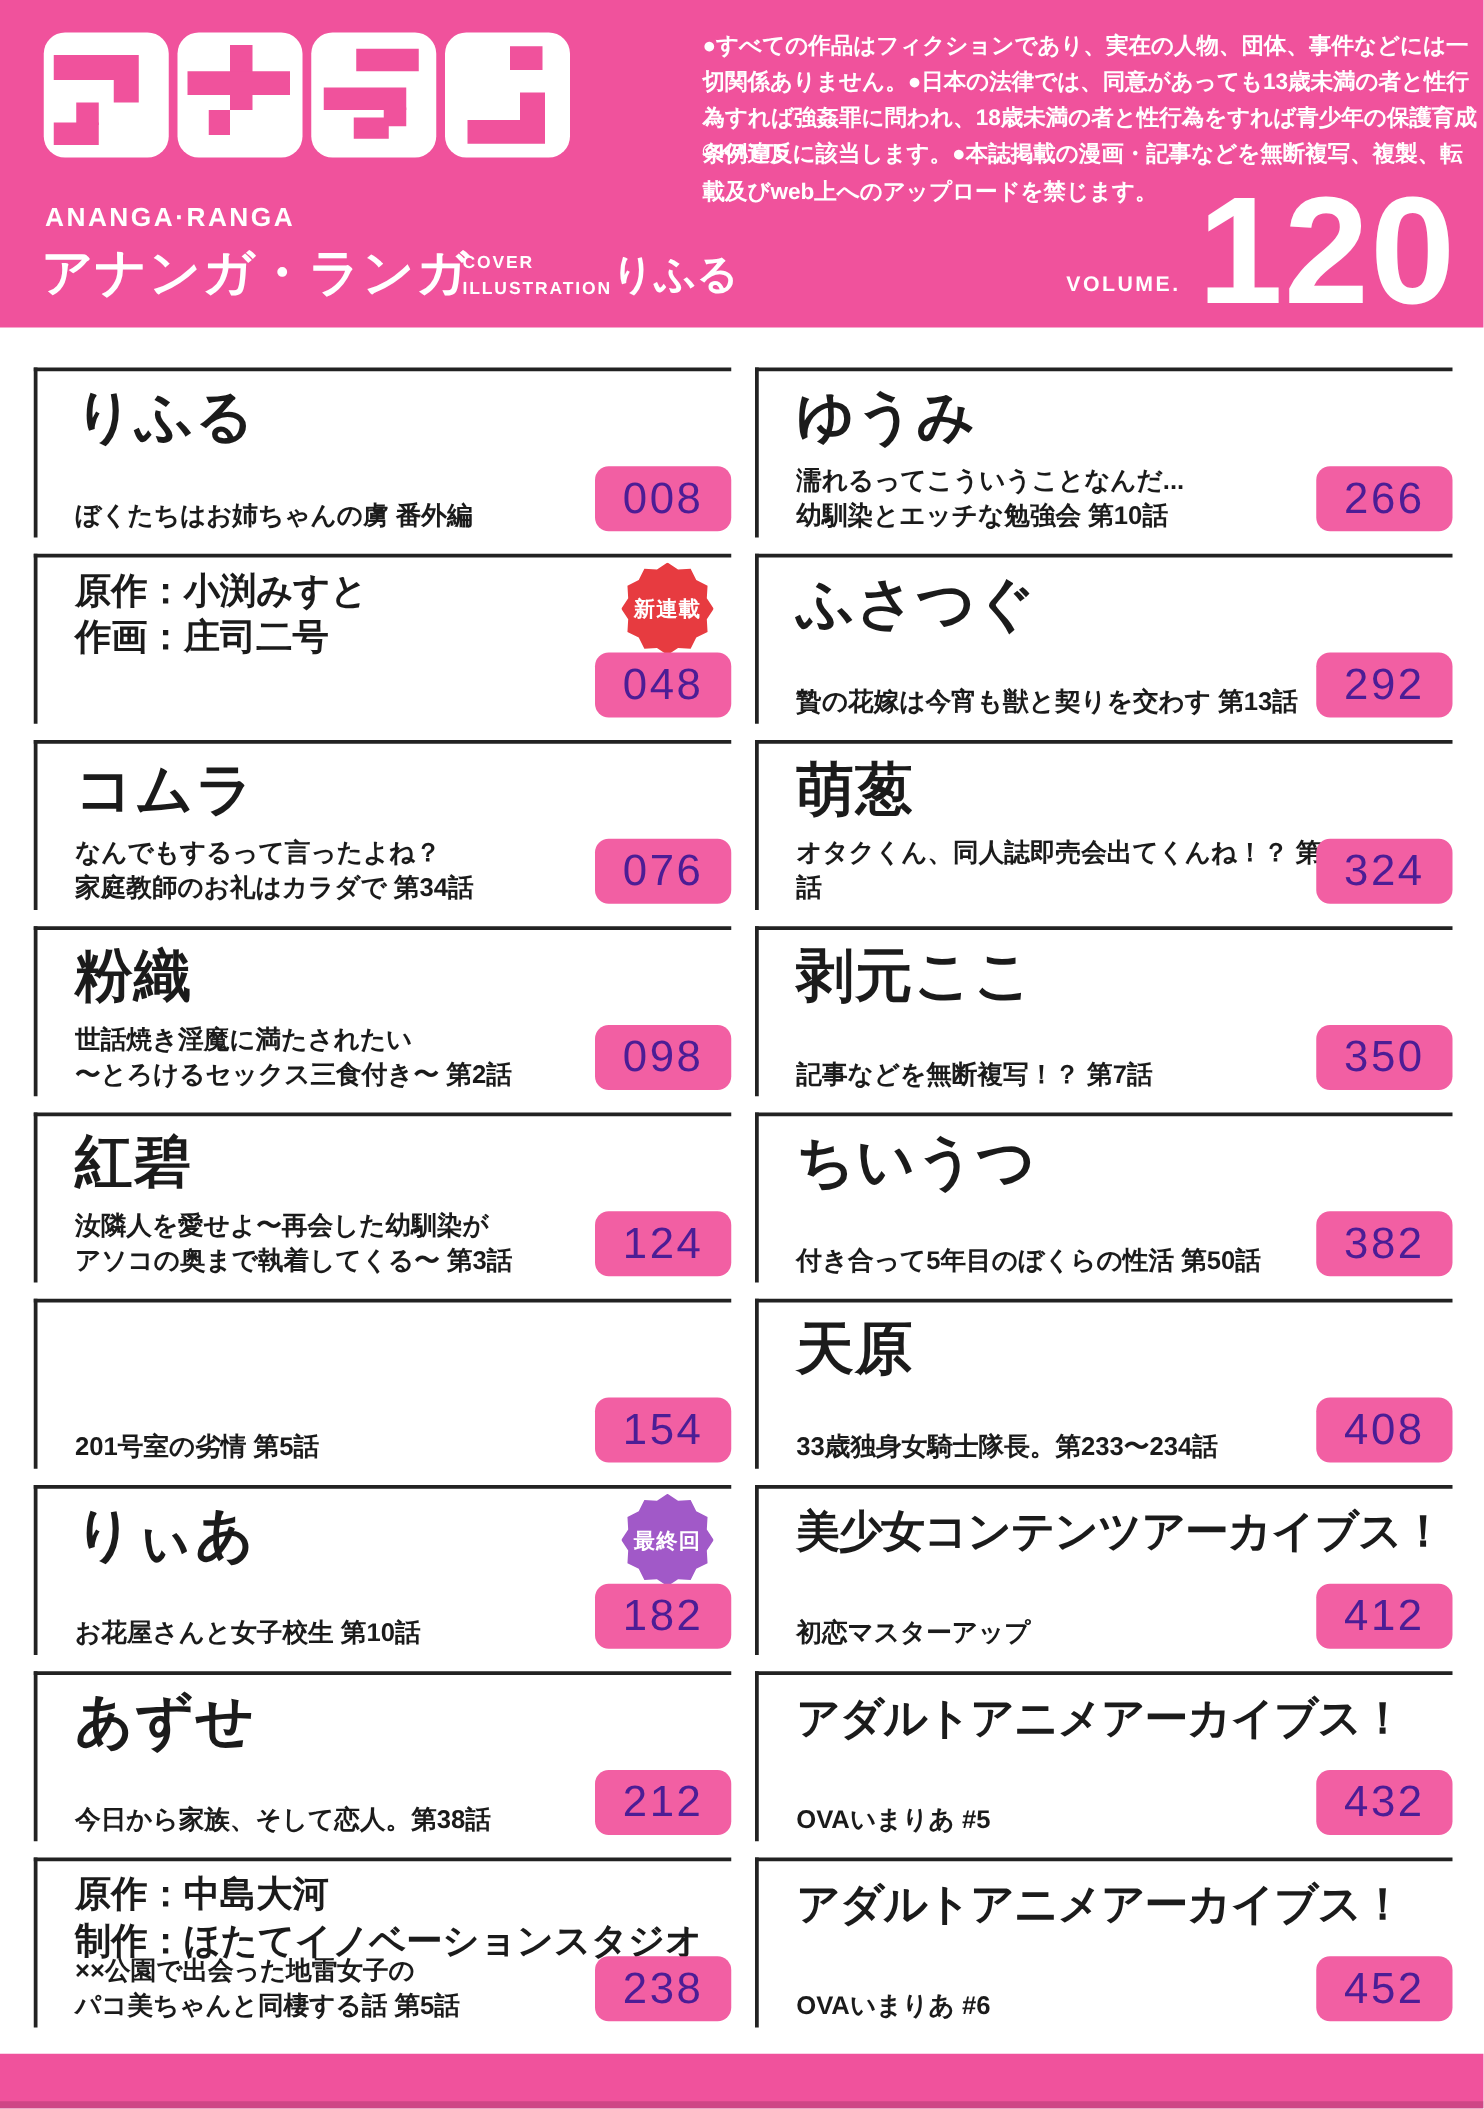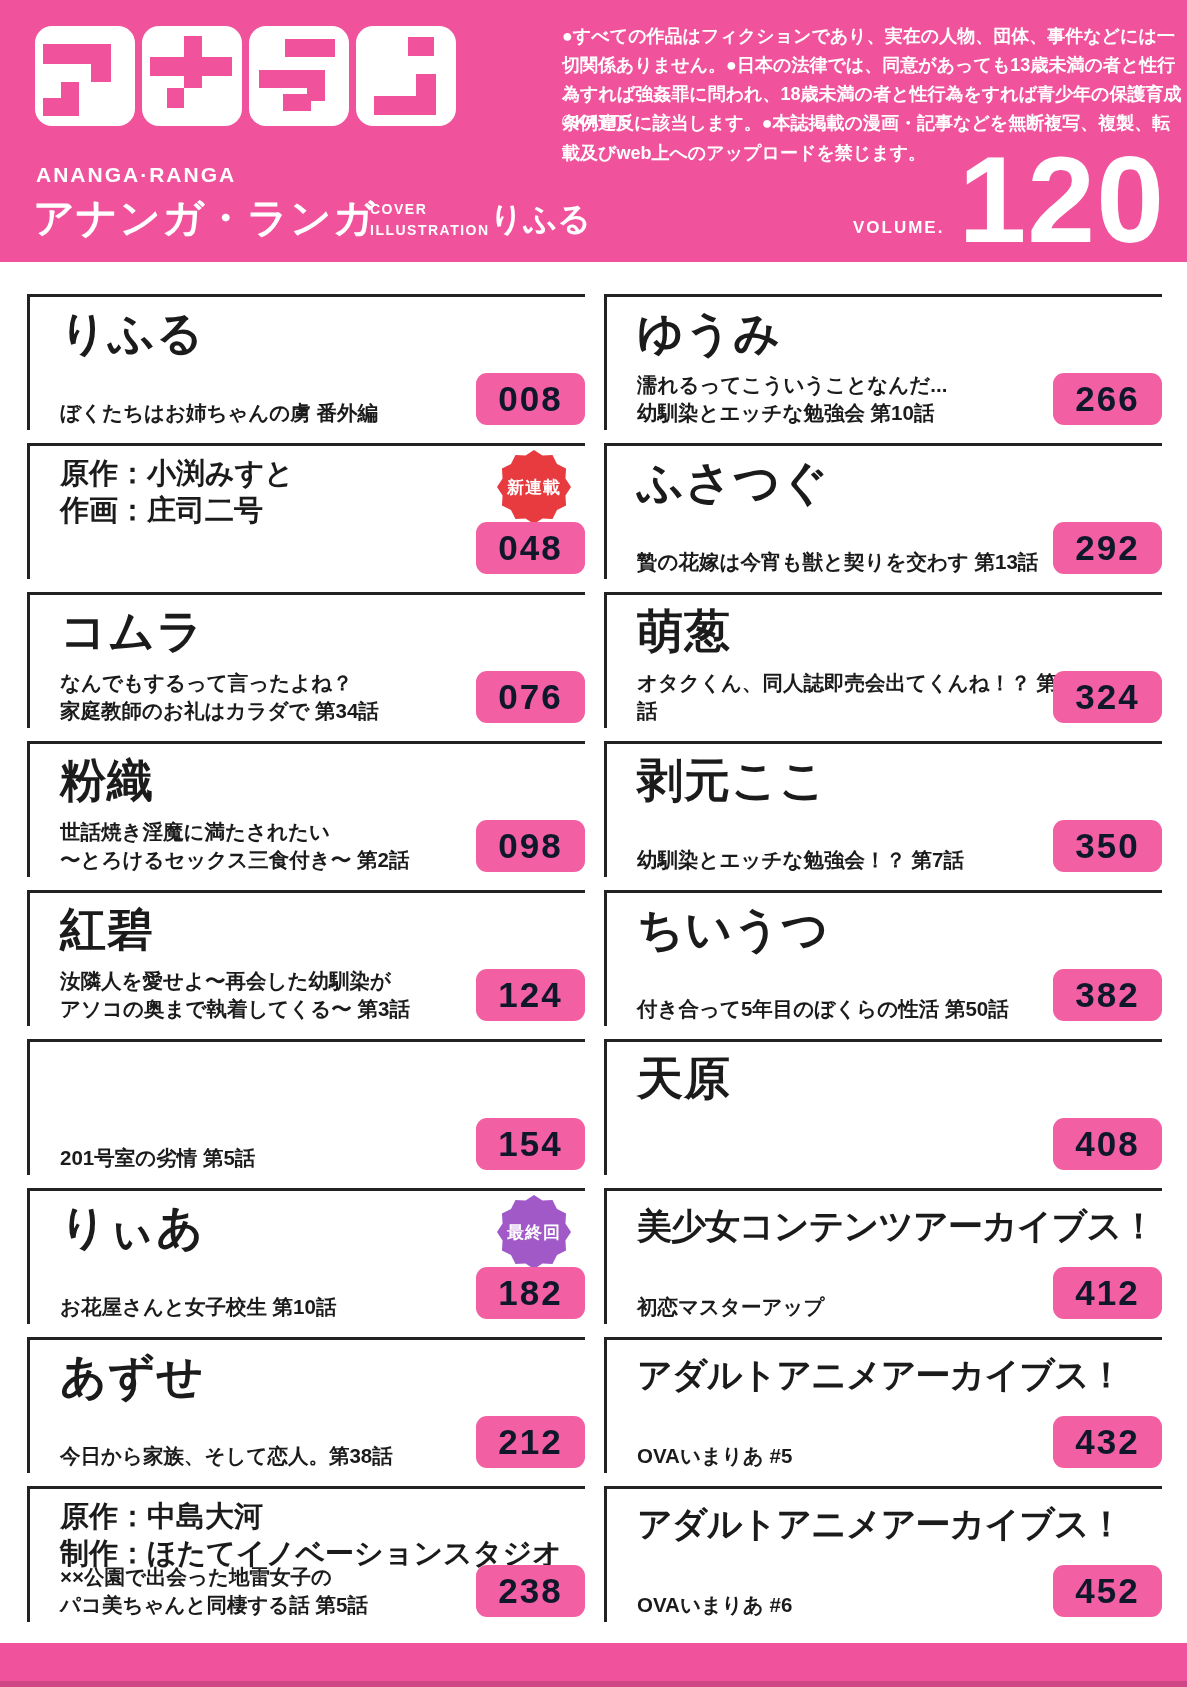--- a/index.html
+++ b/index.html
@@ -65,23 +65,23 @@
   .entry-name.sm{font-size:29px;line-height:1.28;margin-top:9px;}
   .entry-name.md{font-size:35px;line-height:1.1;margin-top:16px;letter-spacing:-1px;white-space:nowrap;}
   .entry-sub{
     position:absolute;left:30px;bottom:2px;
     font-size:20.5px;font-weight:600;line-height:1.4;
     white-space:pre-line;max-width:440px;
   }
   .page-badge{
     position:absolute;right:0;bottom:5px;
     width:109px;height:52px;border-radius:11px;
-    background:var(--badge);color:#0f172a;
+    background:var(--badge);color:#4c1d95;
     display:flex;align-items:center;justify-content:center;
-    font-size:35px;font-weight:700;letter-spacing:2px;
+    font-size:35px;font-weight:400;letter-spacing:2px;
   }
   .flag{
     position:absolute;right:14px;top:4px;width:74px;height:74px;
     display:flex;align-items:center;justify-content:center;
     color:#fff;font-size:17px;font-weight:bold;letter-spacing:1px;
     clip-path:polygon(100% 50%,92.5% 61.4%,93.3% 75%,81.1% 81.1%,75% 93.3%,61.4% 92.5%,50% 100%,38.6% 92.5%,25% 93.3%,18.9% 81.1%,6.7% 75%,7.5% 61.4%,0% 50%,7.5% 38.6%,6.7% 25%,18.9% 18.9%,25% 6.7%,38.6% 7.5%,50% 0%,61.4% 7.5%,75% 6.7%,81.1% 18.9%,93.3% 25%,92.5% 38.6%);
   }
   .flag.red{background:var(--red);}
   .flag.purple{background:var(--purple);}
 
@@ -226,32 +226,33 @@
       </section>
 
       <section class="entry">
         <h2 class="entry-name xl">萌葱</h2>
         <p class="entry-sub">オタクくん、同人誌即売会出てくんね！？ 第9話</p>
         <div class="page-badge">324</div>
       </section>
 
       <section class="entry">
         <h2 class="entry-name xl">剥元ここ</h2>
-        <p class="entry-sub">幼馴染とエッチな勉強会！？ 第7話</p>
+        <p class="entry-sub">記事などを無断複写！？ 第7話</p>
         <div class="page-badge">350</div>
       </section>
 
       <section class="entry">
         <h2 class="entry-name xl">ちいうつ</h2>
         <p class="entry-sub">付き合って5年目のぼくらの性活 第50話</p>
         <div class="page-badge">382</div>
       </section>
 
       <section class="entry">
         <h2 class="entry-name xl">天原</h2>
+        <p class="entry-sub">33歳独身女騎士隊長。第233〜234話</p>
         <div class="page-badge">408</div>
       </section>
 
       <section class="entry">
         <h2 class="entry-name md">美少女コンテンツアーカイブス！</h2>
         <p class="entry-sub">初恋マスターアップ</p>
         <div class="page-badge">412</div>
       </section>
 
       <section class="entry">

